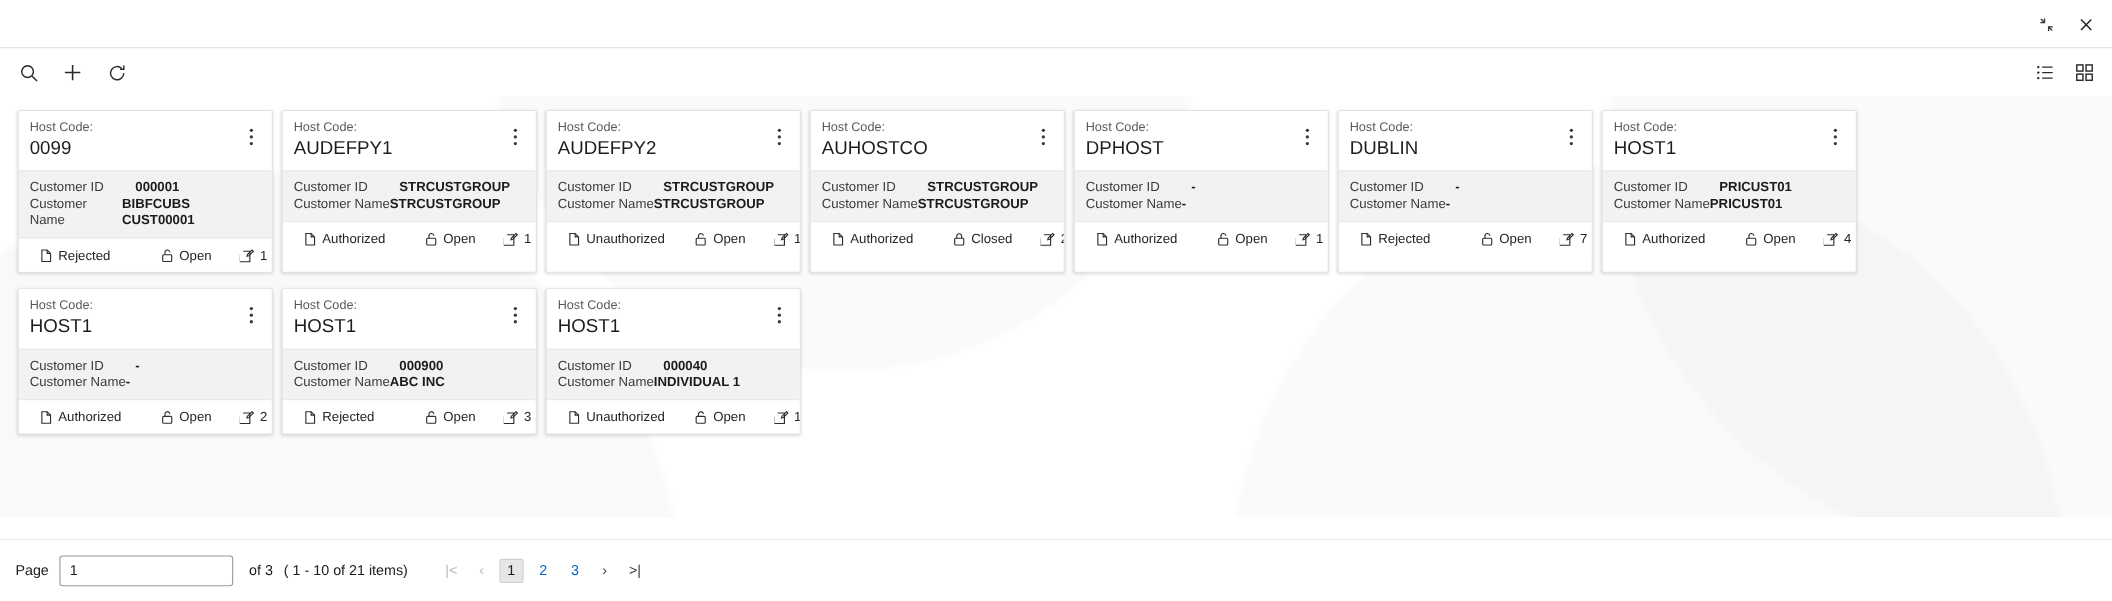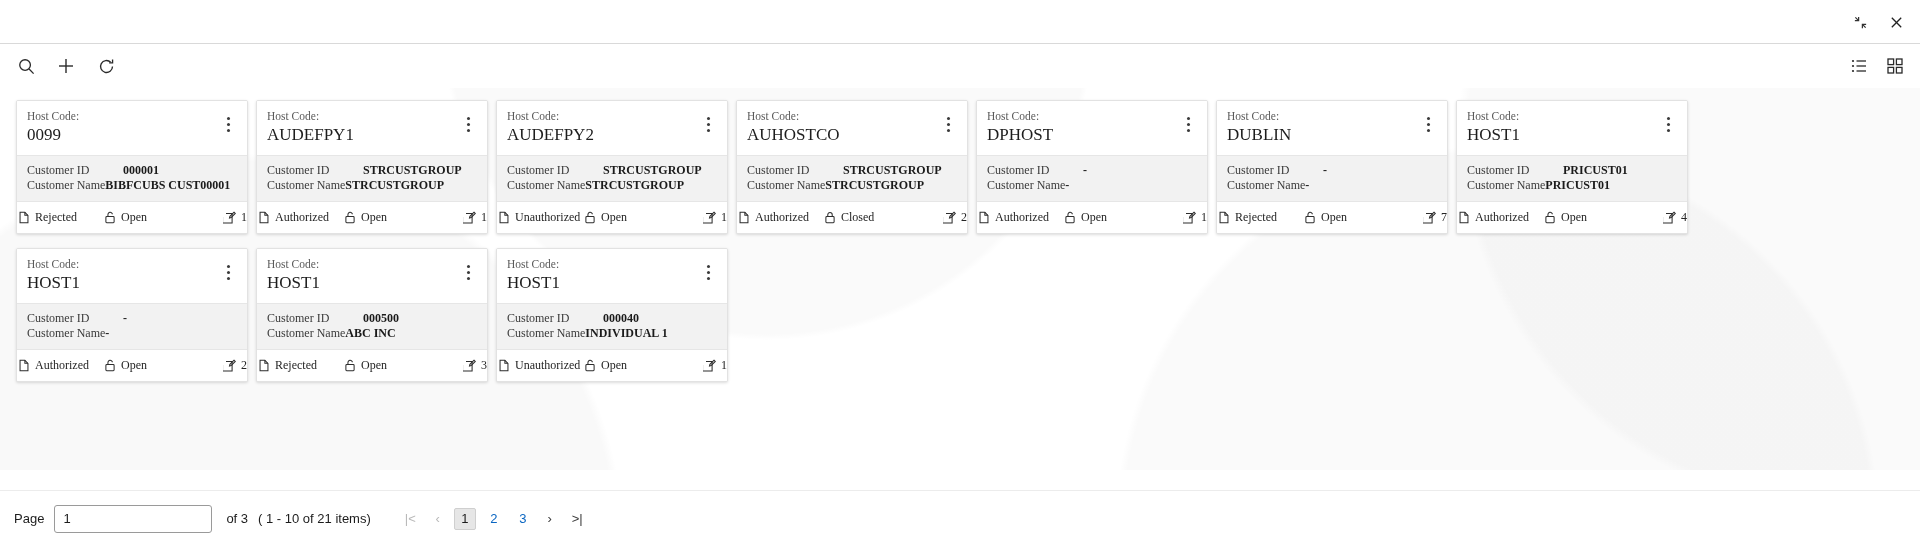--- a/index.html
+++ b/index.html
@@ -72,21 +72,20 @@
       radial-gradient(circle at 78% 115%, rgba(0,0,0,0.02) 0 24%, transparent 24.5%),
       radial-gradient(circle at 96% 10%, rgba(0,0,0,0.018) 0 20%, transparent 20.5%),
       #ffffff;
     padding: 12px 16px 0 16px;
   }
   .cards {
     display: flex;
     flex-wrap: wrap;
     gap: 14px 8px;
     align-content: flex-start;
-    font-family: Liberation Serif, serif;
   }
   .card {
     width: 232px;
     background: #ffffff;
     border: 1px solid #e2e2e2;
     box-shadow: 0 1px 3px rgba(0,0,0,0.14);
     border-radius: 2px;
     display: flex;
     flex-direction: column;
     overflow: hidden;
@@ -114,25 +113,25 @@
     padding: 7px 10px 8px 10px;
   }
   .row { font-size: 12px; color: #272727; line-height: 15px; display: flex; }
   .row .k { color: #3a3a3a; }
   .row .v { font-weight: bold; color: #1b1b1b; margin-left: 18px; }
   .row.cid .k { min-width: 78px; }
   .row.cname .v { margin-left: 0; }
   .card-foot {
     display: flex;
     align-items: center;
-    padding: 8px 0;
+    padding: 8px 18px;
     font-size: 12px;
     color: #242424;
     background: #ffffff;
-    gap: 2px;
+    gap: 26px;
   }
   .foot-item { display: flex; align-items: center; gap: 5px; white-space: nowrap; }
   .foot-item.status { flex: 0 0 auto; min-width: 84px; }
   .foot-item.lock { flex: 1 1 auto; }
   .foot-item.count { margin-left: auto; }
   .foot-ico { width: 13px; height: 14px; display: inline-flex; align-items: center; justify-content: center; color: #2d2d2d; }
   
   .pager {
     position: absolute;
     left: 0; right: 0; bottom: 0;
@@ -667,21 +666,21 @@
             </div>
             <div class="kebab">
               <i></i>
               <i></i>
               <i></i>
             </div>
           </div>
           <div class="card-body">
             <div class="row cid">
               <span class="k">Customer ID</span>
-              <span class="v">000500</span>
+              <span class="v">000900</span>
             </div>
             <div class="row cname">
               <span class="k">Customer Name</span>
               <span class="v">ABC INC</span>
             </div>
           </div>
           <div class="card-foot">
             <span class="foot-item status">
               <span class="foot-ico">
                 <svg width="12" height="13" viewBox="0 0 14 15" fill="none" stroke="#2d2d2d" stroke-width="1.2">

